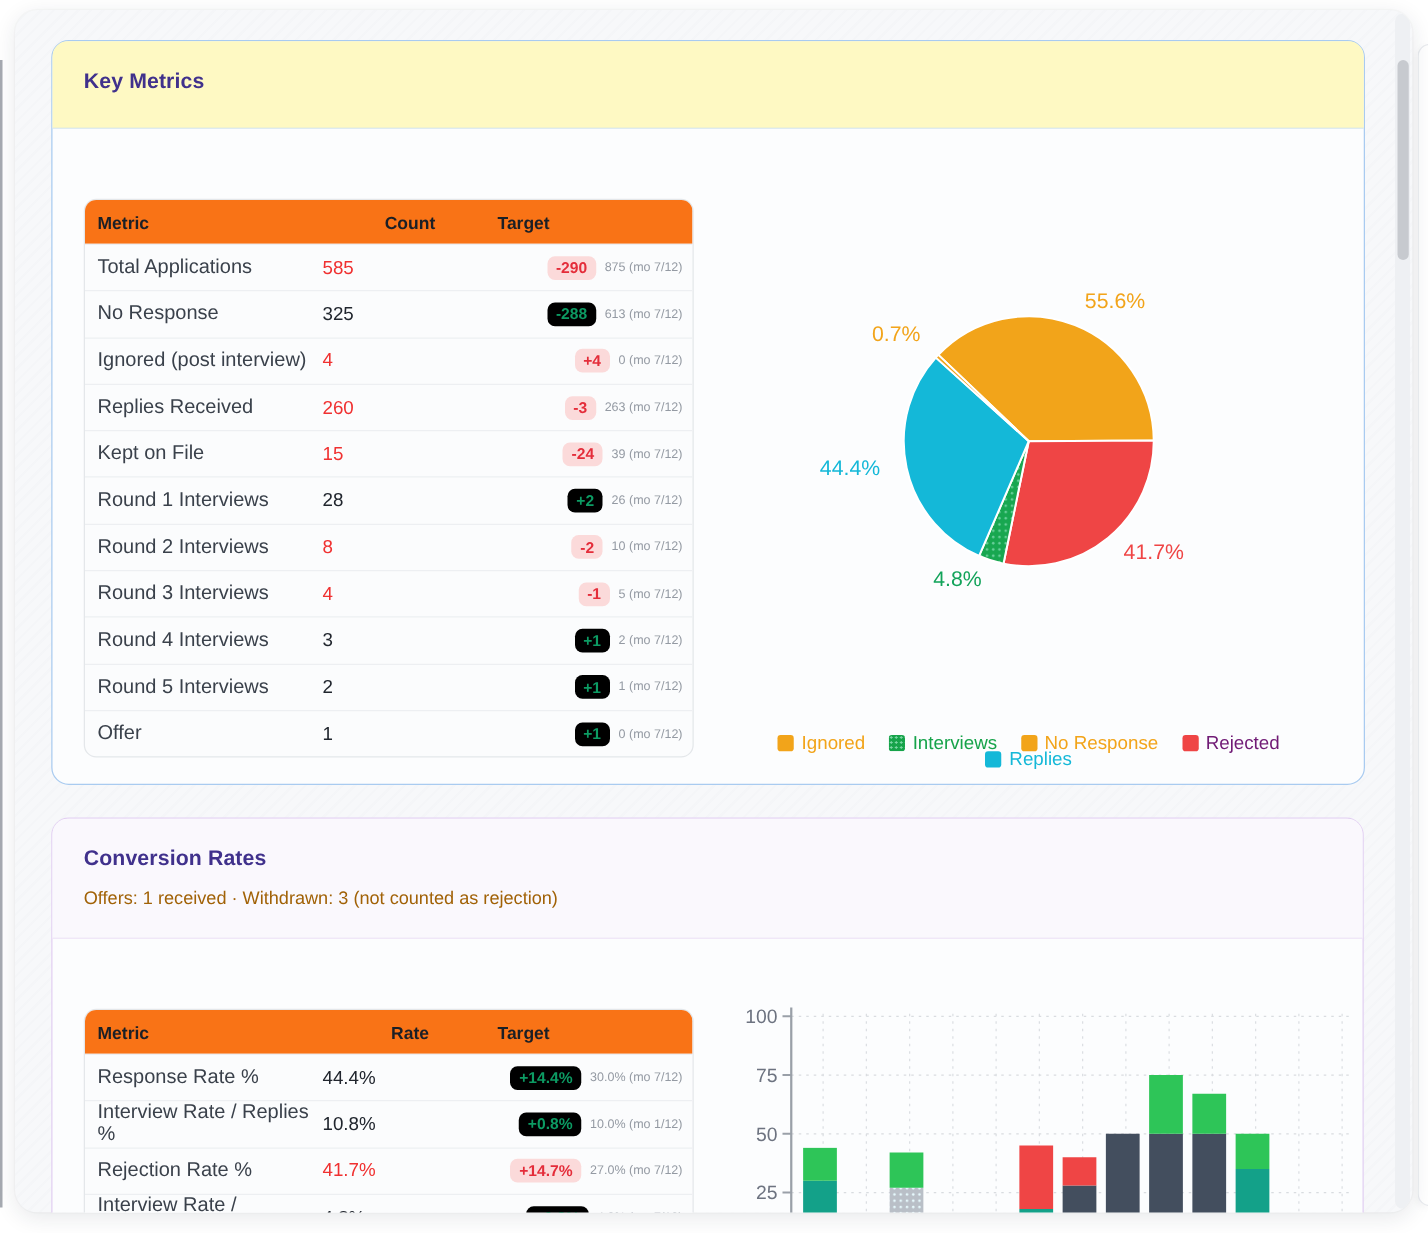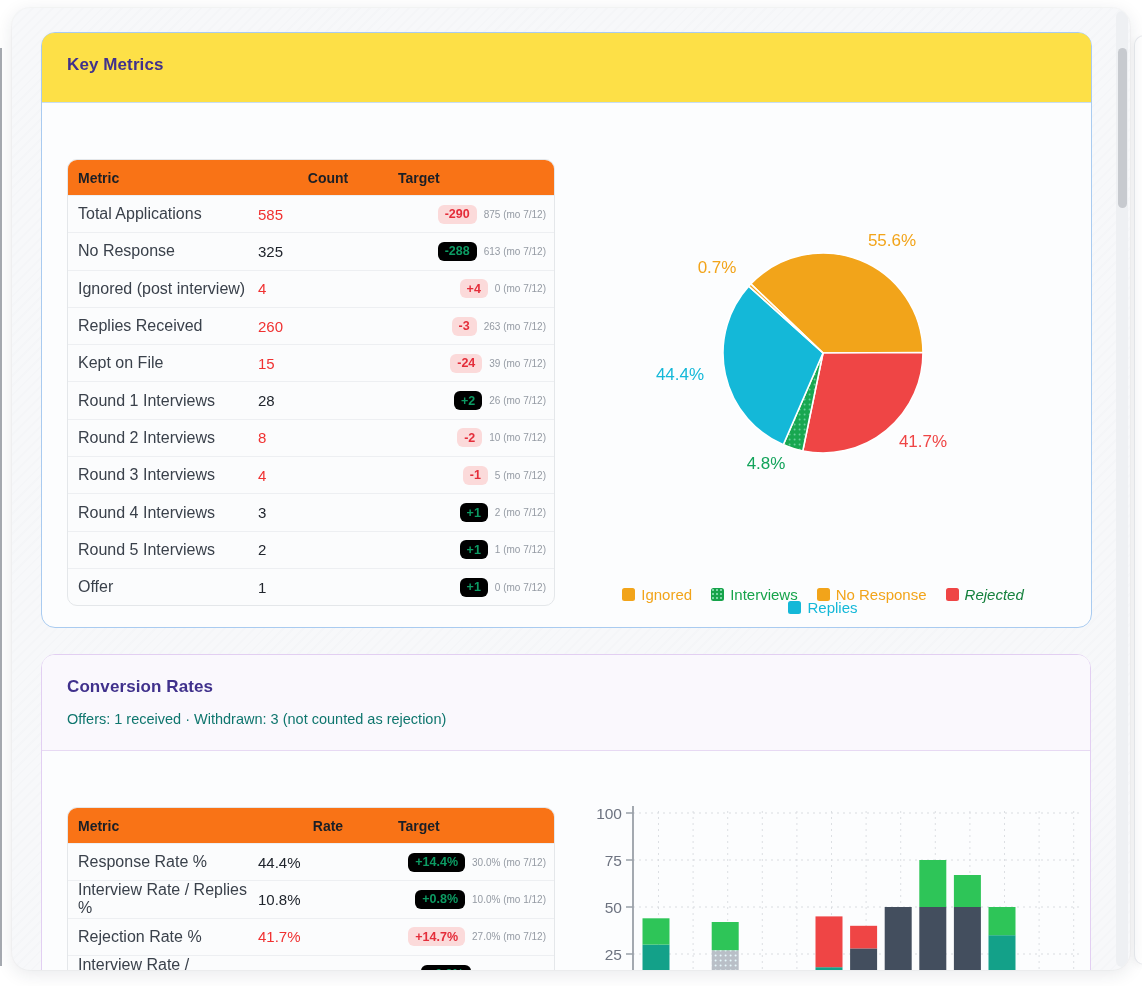--- a/index.html
+++ b/index.html
@@ -23,24 +23,24 @@
 
   
   .sb-track { left:1104px; top:3px; width:12px; height:956px; background:#eef0f3; border-radius:6px; }
   .sb-thumb { left:1106px; top:40px; width:9px; height:160px; background:#c7cacf; border-radius:5px; }
 
   
   .card { position:absolute; border-radius:14px; background:#fcfdfe; }
   .card-km { left:29px; top:24px; width:1051px; height:596px; border:1.5px solid #a9cbf0; }
   .card-cv { left:29px; top:646px; width:1050px; height:400px; border:1.5px solid #e2cff2; }
   .card-head { position:absolute; left:0; top:0; right:0; }
-  .card-km .card-head { height:70px; background:#fde047; border-bottom:1px solid #c7ddf3; border-radius:12px 12px 0 0; }
+  .card-km .card-head { height:70px; background:#fef9c3; border-bottom:1px solid #c7ddf3; border-radius:12px 12px 0 0; }
   .card-cv .card-head { height:96px; background:#faf8fd; border-bottom:1px solid #e7d9f3; border-radius:12px 12px 0 0; }
   .card-title { position:absolute; left:25px; top:22px; font-size:17px; font-weight:bold; color:#40318c; letter-spacing:0.1px; }
-  .card-sub { position:absolute; left:25px; top:56px; font-size:14.5px; color:#0f766e; }
+  .card-sub { position:absolute; left:25px; top:56px; font-size:14.5px; color:#a16207; }
 
   
   .dtable { position:absolute; left:25px; width:488px; border:1px solid #e4e7ea; border-radius:10px;
             overflow:hidden; background:#fbfcfd; }
   .card-km .dtable { top:126px; }
   .card-cv .dtable { top:152px; }
   .trow, .thead { display:grid; grid-template-columns:190px 140px 158px; align-items:center; }
   .thead { height:35px; background:#f97316; }
   .trow { height:37.3px; border-top:1px solid #edeff2; }
   .th { font-size:14px; font-weight:bold; color:#1b1f26; }
@@ -208,21 +208,21 @@
         <span class="litem">
           <span class="lsw" style="background: radial-gradient(rgb(123, 214, 164) 32%, rgba(0, 0, 0, 0) 33%) 0% 0% / 4px 4px rgb(22, 163, 74);"></span>
           <span style="color: rgb(22, 163, 74);">Interviews</span>
         </span>
         <span class="litem">
           <span class="lsw" style="background: rgb(242, 164, 26);"></span>
           <span style="color: rgb(242, 164, 26);">No Response</span>
         </span>
         <span class="litem">
           <span class="lsw" style="background: rgb(239, 69, 69);"></span>
-          <span style="color: #15803d; font-style: italic;">Rejected</span>
+          <span style="color: #701a75;">Rejected</span>
         </span>
       </div>
     <div class="legend row2" id="legend-row2">
         <span class="litem">
           <span class="lsw" style="background: rgb(20, 184, 216);"></span>
           <span style="color: rgb(20, 184, 216);">Replies</span>
         </span>
       </div>
   </div>
 

